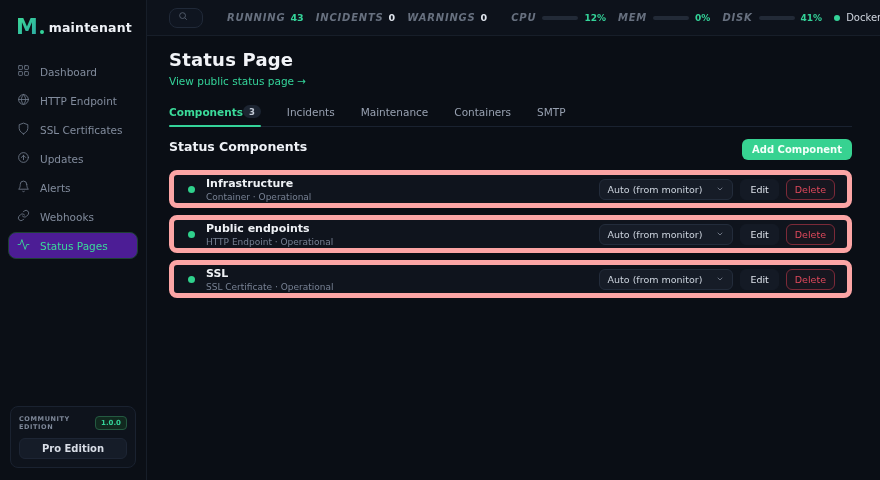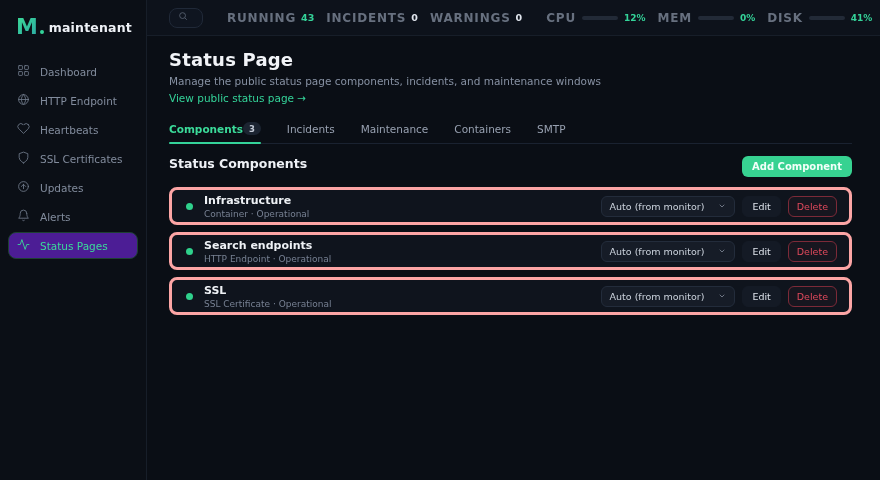--- a/index.html
+++ b/index.html
@@ -64,21 +64,21 @@
     border-radius:8px; display:flex; align-items:center; gap:6px; padding:0 8px;
   }
   .search-box svg { width:10px; height:10px; stroke:#5b6575; fill:none; stroke-width:2; }
   .search-box input {
     background:transparent; border:none; outline:none; color:#c9d0da;
     font-size:9.5px; width:100%; font-family:inherit;
   }
   .search-box input::placeholder { color:#525c6c; }
   .tb-sep { width:1px; height:14px; background:#242c3a; }
   .stat { display:flex; align-items:center; gap:5px; }
-  .stat-label { font-size:12px; letter-spacing:.8px; color:#67707f; font-weight:bold; }
+  .stat-label { font-size:10px; letter-spacing:.8px; color:#67707f; font-weight:bold;font-style:italic; }
   .stat-value { font-size:9.5px; font-weight:bold; color:#dfe4ec; }
   .stat-value.green { color:#34d399; }
   .meter { display:flex; align-items:center; gap:6px; }
   .meter-track { width:36px; height:4px; border-radius:2px; background:#222a37; overflow:hidden; }
   .meter-fill { height:100%; border-radius:2px; background:#34d399; min-width:3px; }
   .meter-fill.zero { min-width:0; }
   .meter-pct { font-size:9px; font-weight:bold; color:#34d399; }
   .docker { display:flex; align-items:center; gap:6px; margin-left:auto; }
   .docker-dot { width:6px; height:6px; border-radius:50%; background:#34d399; }
   .docker-label { font-size:10px; color:#cfd5de; }
@@ -106,21 +106,21 @@
 
   .section-head { display:flex; align-items:flex-start; justify-content:space-between; margin-top:12px; }
   .section-title { font-size:12.5px; font-weight:bold; color:#eef1f6; }
   .add-btn {
     background:#37d291; color:#f2fff9; border:none; border-radius:6px;
     font-size:10px; font-weight:bold; padding:5px 10px; cursor:pointer; font-family:inherit;
   }
 
   .rows { margin-top:10px; display:flex; flex-direction:column; gap:7px; }
   .row {
-    height:38px; background:#0f141d; border:3px solid #fca5a5; border-radius:8px;
+    height:38px; background:#0f141d; border:5px solid #fca5a5; border-radius:8px;
     display:flex; align-items:center; padding:0 12px 0 14px; gap:11px;
   }
   .status-dot { width:7px; height:7px; border-radius:50%; background:#2fd18c; flex:none; }
   .row-text { display:flex; flex-direction:column; gap:2px; min-width:0; }
   .row-name { font-size:11px; font-weight:bold; color:#eef1f5; }
   .row-meta { font-size:9px; color:#77819368; color:#778193; }
   .row-actions { margin-left:auto; display:flex; align-items:center; gap:7px; }
   .dropdown {
     background:#161c27; border:1px solid #232c3b; border-radius:6px;
     font-size:9.5px; color:#ccd3dd; padding:4px 8px; display:flex; align-items:center; gap:14px; cursor:pointer;
@@ -160,53 +160,61 @@
       <div class="nav-item">
         <span><svg viewBox="0 0 24 24" width="13" height="13">
               <circle cx="12" cy="12" r="9"></circle>
               <path d="M3 12h18"></path>
               <path d="M12 3c2.5 2.6 3.8 5.7 3.8 9S14.5 18.4 12 21c-2.5-2.6-3.8-5.7-3.8-9S9.5 5.6 12 3z"></path>
             </svg></span>
         <span>HTTP Endpoint</span>
       </div>
       <div class="nav-item">
         <span><svg viewBox="0 0 24 24" width="13" height="13">
-              <path d="M20.8 4.6a5.5 5.5 0 0 0-7.8 0L12 5.7l-1-1.1a5.5 5.5 0 0 0-7.8 7.8l1 1L12 21l7.8-7.6 1-1a5.5 5.5 0 0 0 0-7.8z"></path>
-            </svg></span>
-        <span>Heartbeats</span>
-      </div>
-      <div class="nav-item">
-        <span><svg viewBox="0 0 24 24" width="13" height="13">
               <path d="M12 22s8-4 8-10V5l-8-3-8 3v7c0 6 8 10 8 10z"></path>
             </svg></span>
         <span>SSL Certificates</span>
       </div>
       <div class="nav-item">
         <span><svg viewBox="0 0 24 24" width="13" height="13">
               <circle cx="12" cy="12" r="9"></circle>
               <path d="M16 12l-4-4-4 4"></path>
               <path d="M12 16V8"></path>
             </svg></span>
         <span>Updates</span>
       </div>
       <div class="nav-item">
         <span><svg viewBox="0 0 24 24" width="13" height="13">
               <path d="M18 8a6 6 0 0 0-12 0c0 7-3 9-3 9h18s-3-2-3-9"></path>
               <path d="M13.7 21a2 2 0 0 1-3.4 0"></path>
             </svg></span>
         <span>Alerts</span>
       </div>
+      <div class="nav-item">
+        <span><svg viewBox="0 0 24 24" width="13" height="13">
+              <path d="M10 13a5 5 0 0 0 7.5.5l3-3a5 5 0 0 0-7-7l-1.7 1.7"></path>
+              <path d="M14 11a5 5 0 0 0-7.5-.5l-3 3a5 5 0 0 0 7 7l1.7-1.7"></path>
+            </svg></span>
+        <span>Webhooks</span>
+      </div>
       <div class="nav-item active">
         <span><svg viewBox="0 0 24 24" width="13" height="13">
               <path d="M22 12h-4l-3 9L9 3l-3 9H2"></path>
             </svg></span>
         <span>Status Pages</span>
       </div>
     </nav>
 
+    <div class="sidebar-footer">
+      <div class="edition-row">
+        <span class="edition-label">COMMUNITY EDITION</span>
+        <span class="version-badge">1.0.0</span>
+      </div>
+      <div class="pro-btn">Pro Edition</div>
+    </div>
   </aside>
 
   <div class="main">
 
     <header class="topbar">
       <div class="search-box">
         <span><svg viewBox="0 0 24 24" width="10" height="10">
               <circle cx="11" cy="11" r="7"></circle>
               <path d="M21 21l-4.3-4.3"></path>
             </svg></span>
@@ -251,21 +259,20 @@
       <div class="bell">
         <span><svg viewBox="0 0 24 24" width="13" height="13">
               <path d="M18 8a6 6 0 0 0-12 0c0 7-3 9-3 9h18s-3-2-3-9"></path>
               <path d="M13.7 21a2 2 0 0 1-3.4 0"></path>
             </svg></span>
       </div>
     </header>
 
     <div class="content">
       <h1 class="page-title">Status Page</h1>
-      <div class="page-subtitle">Manage the public status page components, incidents, and maintenance windows</div>
       <a class="page-link">View public status page →</a>
 
       <div class="tabs">
         <div class="tab active">
           <span>Components</span>
           <span class="tab-badge">3</span>
         </div>
         <div class="tab">
             <span>Incidents</span>
           </div>
@@ -301,21 +308,21 @@
                   </svg></span>
             </div>
             <button class="edit-btn">Edit</button>
             <button class="delete-btn">Delete</button>
           </div>
         </div>
 
         <div class="row">
           <span class="status-dot"></span>
           <div class="row-text">
-            <span class="row-name">Search endpoints</span>
+            <span class="row-name">Public endpoints</span>
             <span class="row-meta">HTTP Endpoint · Operational</span>
           </div>
           <div class="row-actions">
             <div class="dropdown">
               <span>Auto (from monitor)</span>
               <span><svg viewBox="0 0 24 24" width="8" height="8">
                     <path d="M6 9l6 6 6-6"></path>
                   </svg></span>
             </div>
             <button class="edit-btn">Edit</button>

